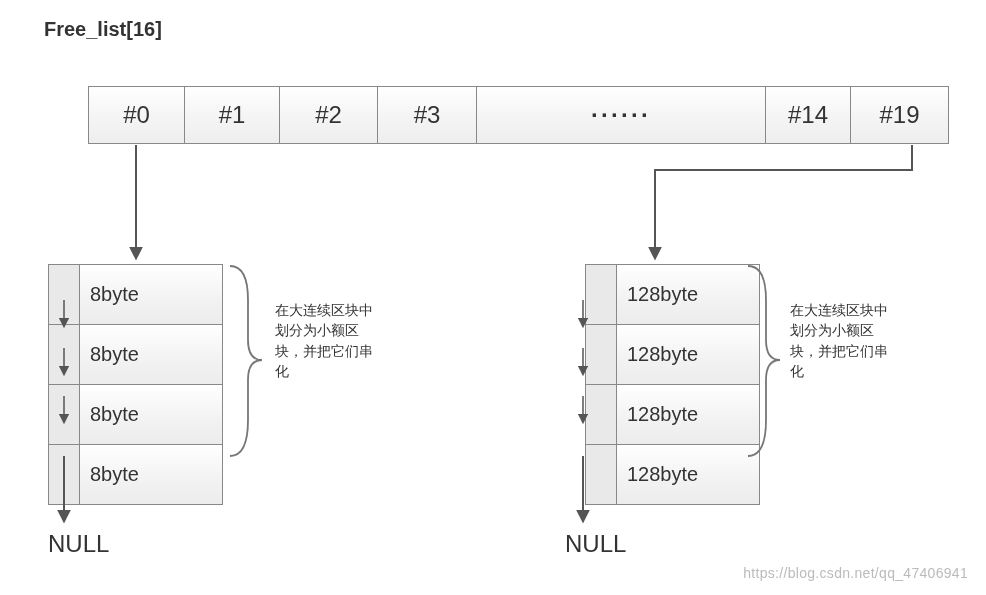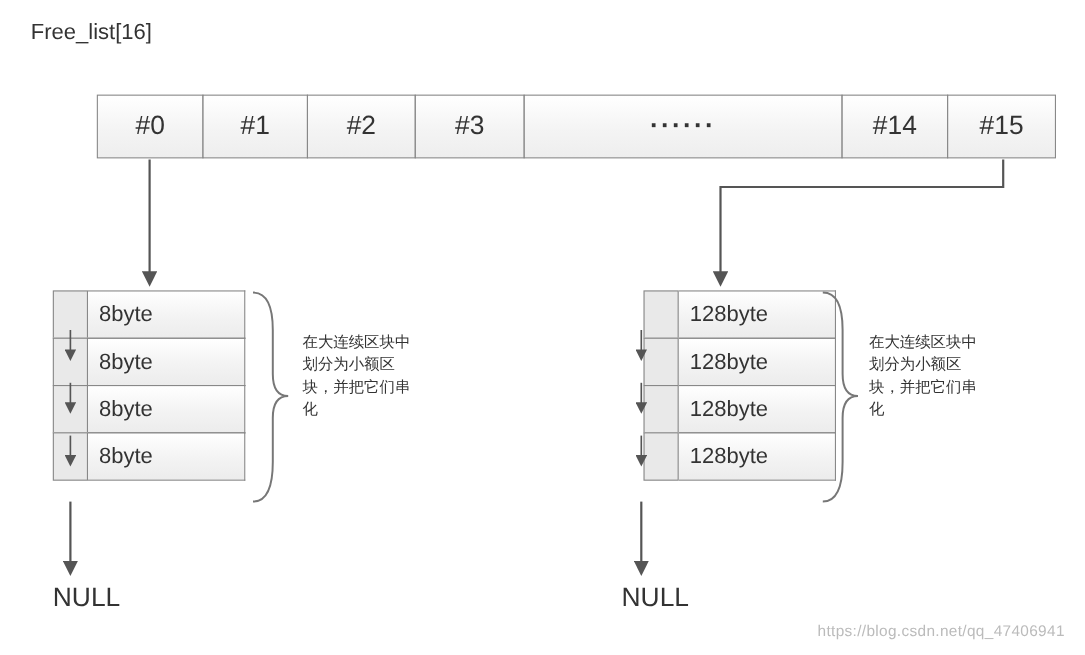--- a/index.html
+++ b/index.html
@@ -8,22 +8,23 @@
     width: 986px;
     height: 595px;
     font-family: Arial, "Microsoft YaHei", sans-serif;
     background: #fff;
     position: relative;
     color: #333;
   }
   .title {
     position: absolute;
     top: 18px;
-    left: 28px;
+    left: 44px;
     font-size: 20px;
+    font-weight: bold;
   }
   .array {
     position: absolute;
     top: 86px;
     left: 88px;
     display: flex;
     height: 60px;
   }
   .cell {
     height: 58px;
@@ -34,37 +35,37 @@
     justify-content: center;
     font-size: 24px;
     margin-left: -1px;
   }
   .cell.first { margin-left: 0; }
   .w0 { width: 97px; }
   .w1 { width: 96px; }
   .w2 { width: 99px; }
   .w3 { width: 100px; }
   .wdots { width: 290px; letter-spacing: 2px; font-weight: bold; }
-  .w14 { width: 97px; }
+  .w14 { width: 86px; }
   .w15 { width: 99px; }
   svg.arrows {
     position: absolute;
     top: 0; left: 0;
     width: 986px; height: 595px;
     pointer-events: none;
   }
   .list {
     position: absolute;
     width: 175px;
   }
   .list.left  { top: 264px; left: 48px; }
   .list.right { top: 264px; left: 585px; }
   .row {
     display: flex;
-    height: 44px;
+    height: 61px;
     margin-top: -1px;
   }
   .row:first-child { margin-top: 0; }
   .head {
     width: 32px;
     border: 1px solid #888;
     background: #e9e9e9;
     position: relative;
   }
   .body {
@@ -106,21 +107,21 @@
 
 <div class="title">Free_list[16]</div>
 
 <div class="array">
   <div class="cell first w0">#0</div>
   <div class="cell w1">#1</div>
   <div class="cell w2">#2</div>
   <div class="cell w3">#3</div>
   <div class="cell wdots">······</div>
   <div class="cell w14">#14</div>
-  <div class="cell w15">#15</div>
+  <div class="cell w15">#19</div>
 </div>
 
 <div class="list left">
   <div class="row">
     <div class="head"></div>
     <div class="body">8byte</div>
   </div>
   <div class="row">
     <div class="head"></div>
     <div class="body">8byte</div>

